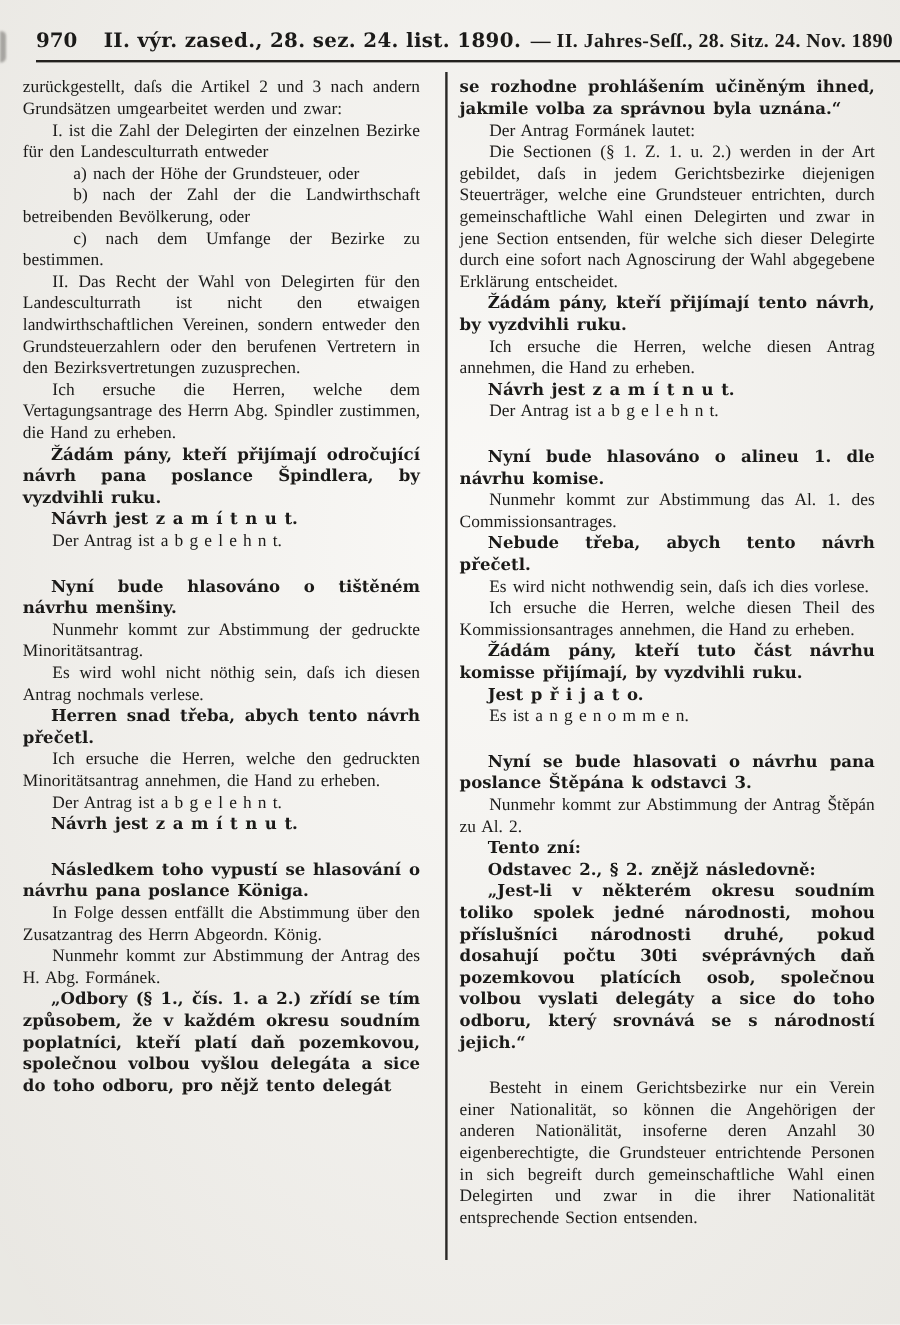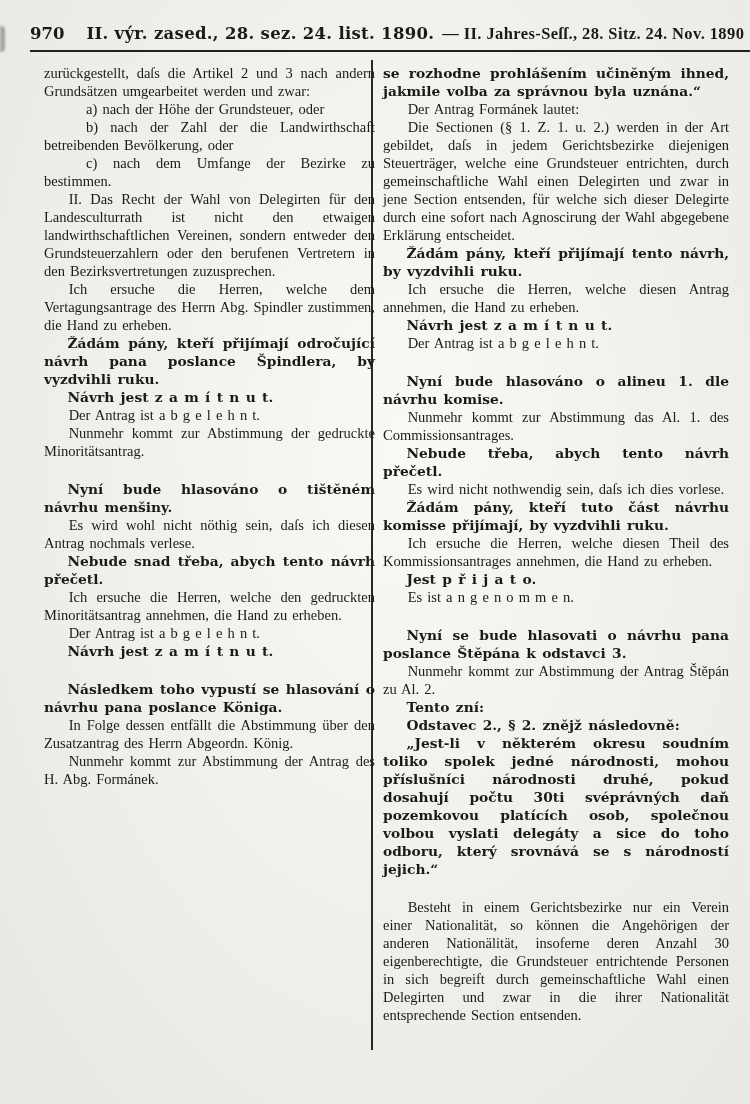--- a/index.html
+++ b/index.html
@@ -39,21 +39,21 @@
   .header .h-de {
     font-family: "Liberation Serif", serif;
     letter-spacing: 0.4px;
     margin-left: 8px;
   }
   .col {
     position: absolute;
     top: 64px;
     text-align: justify;
   }
-  .col-left  { left: 44px;  width: 331px; }
+  .col-left  { left: 19px;  width: 331px; }
   .col-right { left: 383px; width: 346px; }
   .divider {
     position: absolute;
     left: 371px;
     top: 60px;
     width: 2px;
     height: 990px;
     background: #2a2826;
   }
   p.para {
@@ -87,53 +87,55 @@
   <div class="header">
     <span class="pgnum">970</span>
     <span class="h-cs">II. výr. zased., 28. sez. 24. list. 1890.</span>
     <span class="h-de">— II. Jahres-Seſſ., 28. Sitz. 24. Nov. 1890</span>
   </div>
 
   <div class="divider"></div>
 
   <div class="col col-left">
       <p class="para de ind-none">zurückgestellt, daſs die Artikel 2 und 3 nach andern Grundsätzen umgearbeitet werden und zwar:</p>
+      <p class="para de ind-first">I. ist die Zahl der Delegirten der einzelnen Bezirke für den Landesculturrath entweder</p>
       <p class="para de ind-item">a) nach der Höhe der Grundsteuer, oder</p>
       <p class="para de ind-item">b) nach der Zahl der die Landwirthschaft betreibenden Bevölkerung, oder</p>
       <p class="para de ind-item">c) nach dem Umfange der Bezirke zu bestimmen.</p>
       <p class="para de ind-first">II. Das Recht der Wahl von Delegirten für den Landesculturrath ist nicht den etwaigen landwirthschaftlichen Vereinen, sondern entweder den Grundsteuerzahlern oder den berufenen Vertretern in den Bezirksvertretungen zuzusprechen.</p>
       <p class="para de ind-first">Ich ersuche die Herren, welche dem Vertagungsantrage des Herrn Abg. Spindler zustimmen, die Hand zu erheben.</p>
       <p class="para cs ind-first">Žádám pány, kteří přijímají odročující návrh pana poslance Špindlera, by vyzdvihli ruku.</p>
       <p class="para cs ind-first">Návrh jest z a m í t n u t.</p>
       <p class="para de ind-first">Der Antrag ist a b g e l e h n t.</p>
+      <p class="para cs ind-first gap">Nyní bude hlasováno o tištěném návrhu menšiny.</p>
       <p class="para de ind-first">Nunmehr kommt zur Abstimmung der gedruckte Minoritätsantrag.</p>
-      <p class="para cs ind-first gap">Nyní bude hlasováno o tištěném návrhu menšiny.</p>
       <p class="para de ind-first">Es wird wohl nicht nöthig sein, daſs ich diesen Antrag nochmals verlese.</p>
-      <p class="para cs ind-first">Nebude snad třeba, abych tento návrh přečetl.</p>
+      <p class="para cs ind-first">Herren snad třeba, abych tento návrh přečetl.</p>
       <p class="para de ind-first">Ich ersuche die Herren, welche den gedruckten Minoritätsantrag annehmen, die Hand zu erheben.</p>
       <p class="para de ind-first">Der Antrag ist a b g e l e h n t.</p>
       <p class="para cs ind-first">Návrh jest z a m í t n u t.</p>
       <p class="para cs ind-first gap">Následkem toho vypustí se hlasování o návrhu pana poslance Königa.</p>
       <p class="para de ind-first">In Folge dessen entfällt die Abstimmung über den Zusatzantrag des Herrn Abgeordn. König.</p>
       <p class="para de ind-first">Nunmehr kommt zur Abstimmung der Antrag des H. Abg. Formánek.</p>
+      <p class="para cs ind-first">„Odbory (§ 1., čís. 1. a 2.) zřídí se tím způsobem, že v každém okresu soudním poplatníci, kteří platí daň pozemkovou, společnou volbou vyšlou delegáta a sice do toho odboru, pro nějž tento delegát</p>
     </div>
   <div class="col col-right">
       <p class="para cs ind-none">se rozhodne prohlášením učiněným ihned, jakmile volba za správnou byla uznána.“</p>
       <p class="para de ind-first">Der Antrag Formánek lautet:</p>
       <p class="para de ind-first">Die Sectionen (§ 1. Z. 1. u. 2.) werden in der Art gebildet, daſs in jedem Gerichtsbezirke diejenigen Steuerträger, welche eine Grundsteuer entrichten, durch gemeinschaftliche Wahl einen Delegirten und zwar in jene Section entsenden, für welche sich dieser Delegirte durch eine sofort nach Agnoscirung der Wahl abgegebene Erklärung entscheidet.</p>
       <p class="para cs ind-first">Žádám pány, kteří přijímají tento návrh, by vyzdvihli ruku.</p>
       <p class="para de ind-first">Ich ersuche die Herren, welche diesen Antrag annehmen, die Hand zu erheben.</p>
       <p class="para cs ind-first">Návrh jest z a m í t n u t.</p>
       <p class="para de ind-first">Der Antrag ist a b g e l e h n t.</p>
       <p class="para cs ind-first gap">Nyní bude hlasováno o alineu 1. dle návrhu komise.</p>
       <p class="para de ind-first">Nunmehr kommt zur Abstimmung das Al. 1. des Commissionsantrages.</p>
       <p class="para cs ind-first">Nebude třeba, abych tento návrh přečetl.</p>
       <p class="para de ind-first">Es wird nicht nothwendig sein, daſs ich dies vorlese.</p>
+      <p class="para de ind-first">Ich ersuche die Herren, welche diesen Theil des Kommissionsantrages annehmen, die Hand zu erheben.</p>
       <p class="para cs ind-first">Žádám pány, kteří tuto část návrhu komisse přijímají, by vyzdvihli ruku.</p>
-      <p class="para de ind-first">Ich ersuche die Herren, welche diesen Theil des Kommissionsantrages annehmen, die Hand zu erheben.</p>
       <p class="para cs ind-first">Jest p ř i j a t o.</p>
       <p class="para de ind-first">Es ist a n g e n o m m e n.</p>
       <p class="para cs ind-first gap">Nyní se bude hlasovati o návrhu pana poslance Štěpána k odstavci 3.</p>
       <p class="para de ind-first">Nunmehr kommt zur Abstimmung der Antrag Štěpán zu Al. 2.</p>
       <p class="para cs ind-first">Tento zní:</p>
       <p class="para cs ind-first">Odstavec 2., § 2. znějž následovně:</p>
       <p class="para cs ind-first">„Jest-li v některém okresu soudním toliko spolek jedné národnosti, mohou příslušníci národnosti druhé, pokud dosahují počtu 30ti svéprávných daň pozemkovou platících osob, společnou volbou vyslati delegáty a sice do toho odboru, který srovnává se s národností jejich.“</p>
       <p class="para de ind-first gap">Besteht in einem Gerichtsbezirke nur ein Verein einer Nationalität, so können die Angehörigen der anderen Nationälität, insoferne deren Anzahl 30 eigenberechtigte, die Grundsteuer entrichtende Personen in sich begreift durch gemeinschaftliche Wahl einen Delegirten und zwar in die ihrer Nationalität entsprechende Section entsenden.</p>
     </div>
 </div>

